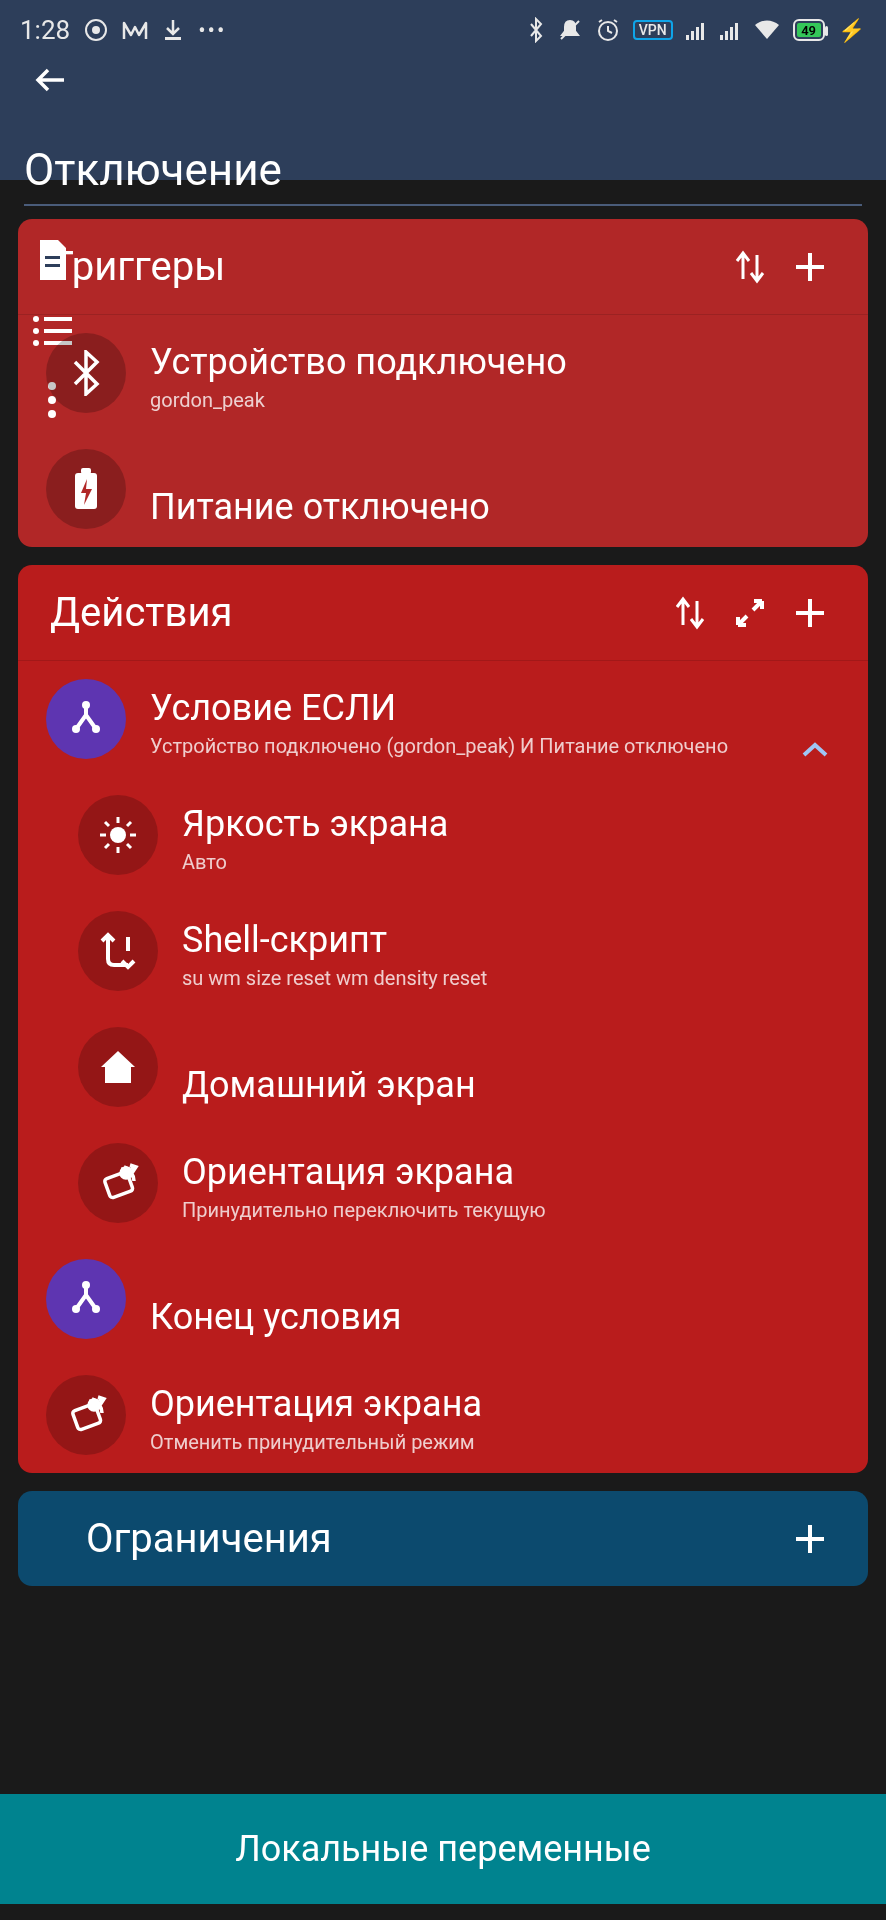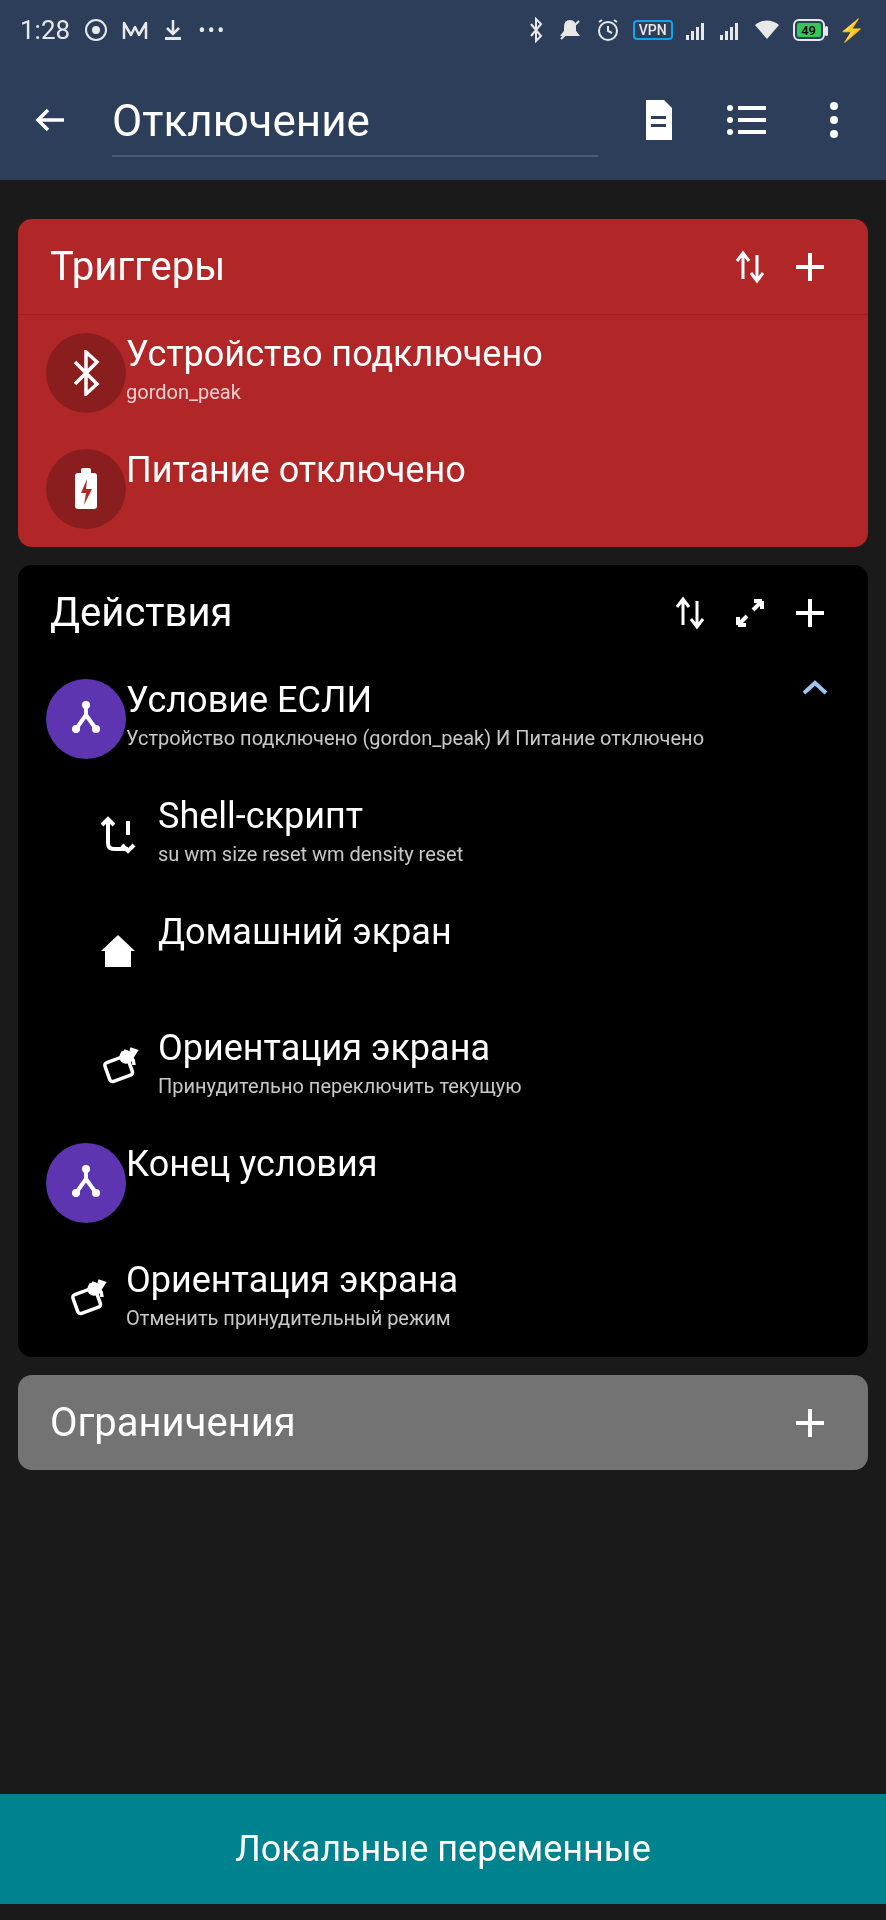--- a/index.html
+++ b/index.html
@@ -26,54 +26,55 @@
   }
   .battery-pill::after { content:''; position:absolute; right:-5px; top:5px; width:3px; height:10px; background:#e8e8e8; border-radius:2px;}
   .battery-fill { background:#34c759; height:14px; width:24px; border-radius:2px; font-size:13px; color:#000; display:flex; align-items:center; justify-content:center; font-weight:600; padding:0 4px;}
   .vpn-badge { border:2px solid #0ea5e9; border-radius:4px; font-size:14px; padding:0 4px; height:20px; display:flex; align-items:center; font-weight:500;}
   .bolt { font-size:22px; margin-left:2px; }
 
   .app-bar {
     height: 120px;
     background: #2d3e5a;
     display: flex;
-    align-items: center;
     padding: 0 24px;
     gap: 32px;
     color: #fff;
+    flex-direction: column;
   }
   .app-title {
     font-size: 44px;
     font-weight: 400;
     flex: 1;
     border-bottom: 2px solid #4a5c7a;
     padding: 12px 0 8px;
   }
   .icon-btn { width:56px; height:56px; display:flex; align-items:center; justify-content:center; cursor:pointer; }
 
   .content { padding: 18px 18px 0; background:#1a1a1a; }
   
   .card { border-radius: 14px; overflow:hidden; margin-bottom: 18px; }
   .card-triggers { background: #b12727; margin-top: 21px; }
-  .card-actions { background: #000000; }
-  .card-constraints { background: #737373; }
+  .card-actions { background: #b91c1c; }
+  .card-constraints { background: #0c4a6e; padding-left: 36px; }
 
   .card-header {
     display: flex; align-items: center;
     padding: 24px 28px 24px 32px;
     color: #fff;
     border-bottom: 1px solid rgba(0,0,0,0.12);
   }
   .card-title { font-size: 40px; font-weight: 400; flex:1; }
   .card-header .hdr-icon { width:60px; display:flex; justify-content:center; }
 
   .item {
-    display: flex; align-items: flex-start;
+    display: flex; align-items: flex-end;
     padding: 18px 28px 18px 28px;
     color: #fff;
+    gap: 24px;
   }
   .item.indent { padding-left: 60px; }
   .item-icon {
     width: 80px; height: 80px; min-width:80px;
     border-radius: 50%;
     display: flex; align-items: center; justify-content: center;
   }
   .card-triggers .item-icon { background: rgba(0,0,0,0.22); }
   .card-actions .item-icon { background: rgba(0,0,0,0.2); }
   .item-icon.purple { background: #5e35b1; }
@@ -276,20 +277,41 @@
         <div class="item-title">Условие ЕСЛИ</div>
         <div class="item-sub">Устройство подключено (gordon_peak) И Питание отключено</div>
       </div>
       <div class="chevron">
         <svg width="30" height="18" viewBox="0 0 30 18" fill="none" stroke="#9fc5f5" stroke-width="4">
             <path d="M4 14 L15 4 L26 14"></path>
           </svg>
       </div>
     </div>
 
+    <div class="item indent">
+      <div class="item-icon">
+        <svg width="44" height="44" viewBox="0 0 44 44" fill="#fff">
+            <circle cx="22" cy="22" r="8"></circle>
+            <g stroke="#fff" stroke-width="3">
+              <line x1="22" y1="4" x2="22" y2="10"></line>
+              <line x1="22" y1="34" x2="22" y2="40"></line>
+              <line x1="4" y1="22" x2="10" y2="22"></line>
+              <line x1="34" y1="22" x2="40" y2="22"></line>
+              <line x1="9" y1="9" x2="13" y2="13"></line>
+              <line x1="31" y1="31" x2="35" y2="35"></line>
+              <line x1="9" y1="35" x2="13" y2="31"></line>
+              <line x1="31" y1="13" x2="35" y2="9"></line>
+            </g>
+          </svg>
+      </div>
+      <div class="item-text">
+        <div class="item-title">Яркость экрана</div>
+        <div class="item-sub">Авто</div>
+      </div>
+    </div>
 
     <div class="item indent">
       <div class="item-icon">
         <svg width="40" height="40" viewBox="0 0 40 40" fill="none" stroke="#fff" stroke-width="4">
             <path d="M10 6 L10 28 C10 32 12 34 16 34 L30 34 M30 6 L30 20"></path>
             <path d="M4 10 L10 4 L16 10 M24 30 L30 36 L36 30"></path>
           </svg>
       </div>
       <div class="item-text">
         <div class="item-title">Shell-скрипт</div>

